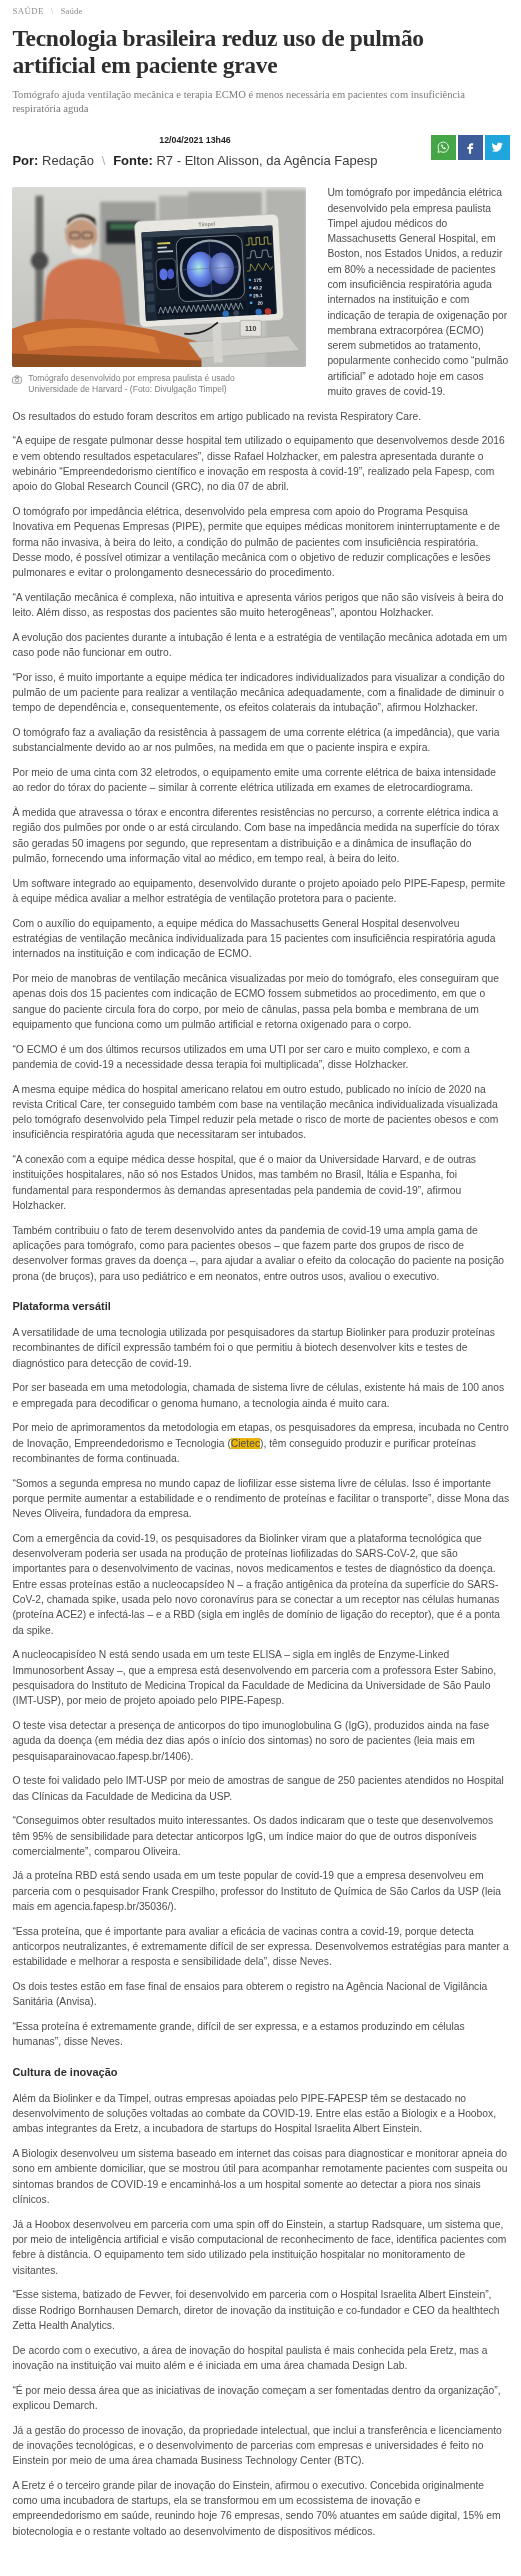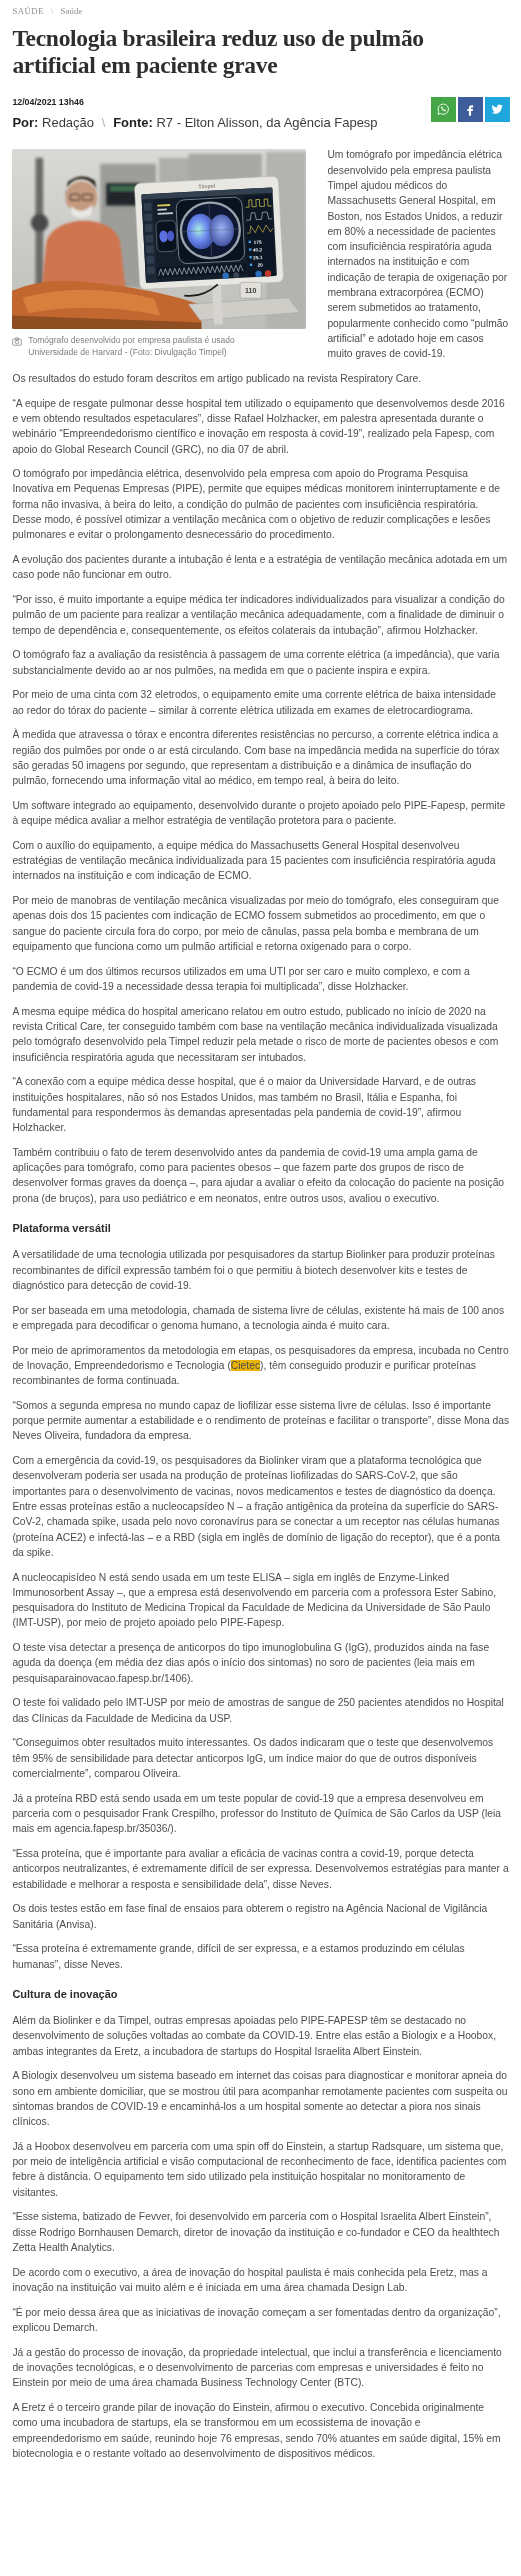--- a/index.html
+++ b/index.html
@@ -8,21 +8,21 @@
 
   .breadcrumb { font-family:"Liberation Serif", serif; font-size:8.8px; color:#8e8e8e; letter-spacing:0.4px; }
   .crumb-main { cursor:pointer; }
   .crumb-sep { margin:0 7px; color:#b8b8b8; }
   .crumb-sub { cursor:pointer; letter-spacing:0.1px; }
 
   h1.title { font-family:"Liberation Serif", serif; font-weight:700; font-size:23.5px; line-height:1.15;
              color:#2e2e2e; margin:9.4px 0 0; letter-spacing:-0.3px; }
   .subtitle { font-family:"Liberation Serif", serif; font-size:10.6px; color:#7a7a7a; margin:8.2px 0 0; line-height:1.4; }
 
-  .meta-row { display:flex; justify-content:space-between; align-items:flex-start; margin-top:17.7px; }
+  .meta-row { display:flex; justify-content:space-between; align-items:flex-start; margin-top:17.7px;text-align:center; }
   .pub-date { font-size:8.8px; font-weight:700; color:#1f1f1f; }
   .byline { font-size:13px; color:#3c3c3c; margin-top:7.7px; }
   .byline b { color:#1f1f1f; }
   .byline .sep { color:#b0b0b0; margin:0 4.1px; }
 
   .share { display:flex; gap:1.8px; }
   .share-btn { width:25px; height:25px; display:flex; align-items:center; justify-content:center; cursor:pointer; }
   .share-btn svg { width:12.4px; height:12.4px; }
 
   article { margin-top:17.7px; font-size:10.3px; line-height:15.3px; color:#4d4d4d; }
@@ -40,20 +40,21 @@
 </head>
 <body>
 
 <div class="page">
 
   <nav class="breadcrumb">
     <span class="crumb-main">SAÚDE</span><span class="crumb-sep">\</span><span class="crumb-sub">Saúde</span>
   </nav>
 
   <h1 class="title">Tecnologia brasileira reduz uso de pulmão artificial em paciente grave</h1>
+  <p class="subtitle">Tomógrafo ajuda ventilação mecânica e terapia ECMO é menos necessária em pacientes com insuficiência respiratória aguda</p>
 
   <div class="meta-row">
     <div class="meta-left">
       <div class="pub-date">12/04/2021 13h46</div>
       <div class="byline">
         <b>Por:</b>
         <span>Redação</span>
         <span class="sep">\</span>
         <b>Fonte:</b>
         <span>R7 - Elton Alisson, da Agência Fapesp</span>
@@ -190,20 +191,21 @@
           <circle cx="9" cy="9.5" r="3.2" fill="none" stroke="#8a8a8a" stroke-width="1.5"></circle>
         </svg>
         <span>Tomógrafo desenvolvido por empresa paulista é usado Universidade de Harvard - (Foto: Divulgação Timpel)</span>
       </figcaption>
     </figure>
     <div id="content">
         <p><span>Um tomógrafo por impedância elétrica desenvolvido pela empresa paulista Timpel ajudou médicos do Massachusetts General Hospital, em Boston, nos Estados Unidos, a reduzir em 80% a necessidade de pacientes com insuficiência respiratória aguda internados na instituição e com indicação de terapia de oxigenação por membrana extracorpórea (ECMO) serem submetidos ao tratamento, popularmente conhecido como “pulmão artificial” e adotado hoje em casos muito graves de covid-19.</span></p>
         <p><span>Os resultados do estudo foram descritos em artigo publicado na revista Respiratory Care.</span></p>
         <p><span>“A equipe de resgate pulmonar desse hospital tem utilizado o equipamento que desenvolvemos desde 2016 e vem obtendo resultados espetaculares”, disse Rafael Holzhacker, em palestra apresentada durante o webinário “Empreendedorismo científico e inovação em resposta à covid-19”, realizado pela Fapesp, com apoio do Global Research Council (GRC), no dia 07 de abril.</span></p>
         <p><span>O tomógrafo por impedância elétrica, desenvolvido pela empresa com apoio do Programa Pesquisa Inovativa em Pequenas Empresas (PIPE), permite que equipes médicas monitorem ininterruptamente e de forma não invasiva, à beira do leito, a condição do pulmão de pacientes com insuficiência respiratória. Desse modo, é possível otimizar a ventilação mecânica com o objetivo de reduzir complicações e lesões pulmonares e evitar o prolongamento desnecessário do procedimento.</span></p>
+        <p><span>“A ventilação mecânica é complexa, não intuitiva e apresenta vários perigos que não são visíveis à beira do leito. Além disso, as respostas dos pacientes são muito heterogêneas”, apontou Holzhacker.</span></p>
         <p><span>A evolução dos pacientes durante a intubação é lenta e a estratégia de ventilação mecânica adotada em um caso pode não funcionar em outro.</span></p>
         <p><span>“Por isso, é muito importante a equipe médica ter indicadores individualizados para visualizar a condição do pulmão de um paciente para realizar a ventilação mecânica adequadamente, com a finalidade de diminuir o tempo de dependência e, consequentemente, os efeitos colaterais da intubação”, afirmou Holzhacker.</span></p>
         <p><span>O tomógrafo faz a avaliação da resistência à passagem de uma corrente elétrica (a impedância), que varia substancialmente devido ao ar nos pulmões, na medida em que o paciente inspira e expira.</span></p>
         <p><span>Por meio de uma cinta com 32 eletrodos, o equipamento emite uma corrente elétrica de baixa intensidade ao redor do tórax do paciente – similar à corrente elétrica utilizada em exames de eletrocardiograma.</span></p>
         <p><span>À medida que atravessa o tórax e encontra diferentes resistências no percurso, a corrente elétrica indica a região dos pulmões por onde o ar está circulando. Com base na impedância medida na superfície do tórax são geradas 50 imagens por segundo, que representam a distribuição e a dinâmica de insuflação do pulmão, fornecendo uma informação vital ao médico, em tempo real, à beira do leito.</span></p>
         <p><span>Um software integrado ao equipamento, desenvolvido durante o projeto apoiado pelo PIPE-Fapesp, permite à equipe médica avaliar a melhor estratégia de ventilação protetora para o paciente.</span></p>
         <p><span>Com o auxílio do equipamento, a equipe médica do Massachusetts General Hospital desenvolveu estratégias de ventilação mecânica individualizada para 15 pacientes com insuficiência respiratória aguda internados na instituição e com indicação de ECMO.</span></p>
         <p><span>Por meio de manobras de ventilação mecânica visualizadas por meio do tomógrafo, eles conseguiram que apenas dois dos 15 pacientes com indicação de ECMO fossem submetidos ao procedimento, em que o sangue do paciente circula fora do corpo, por meio de cânulas, passa pela bomba e membrana de um equipamento que funciona como um pulmão artificial e retorna oxigenado para o corpo.</span></p>
         <p><span>“O ECMO é um dos últimos recursos utilizados em uma UTI por ser caro e muito complexo, e com a pandemia de covid-19 a necessidade dessa terapia foi multiplicada”, disse Holzhacker.</span></p>
         <p><span>A mesma equipe médica do hospital americano relatou em outro estudo, publicado no início de 2020 na revista Critical Care, ter conseguido também com base na ventilação mecânica individualizada visualizada pelo tomógrafo desenvolvido pela Timpel reduzir pela metade o risco de morte de pacientes obesos e com insuficiência respiratória aguda que necessitaram ser intubados.</span></p>

